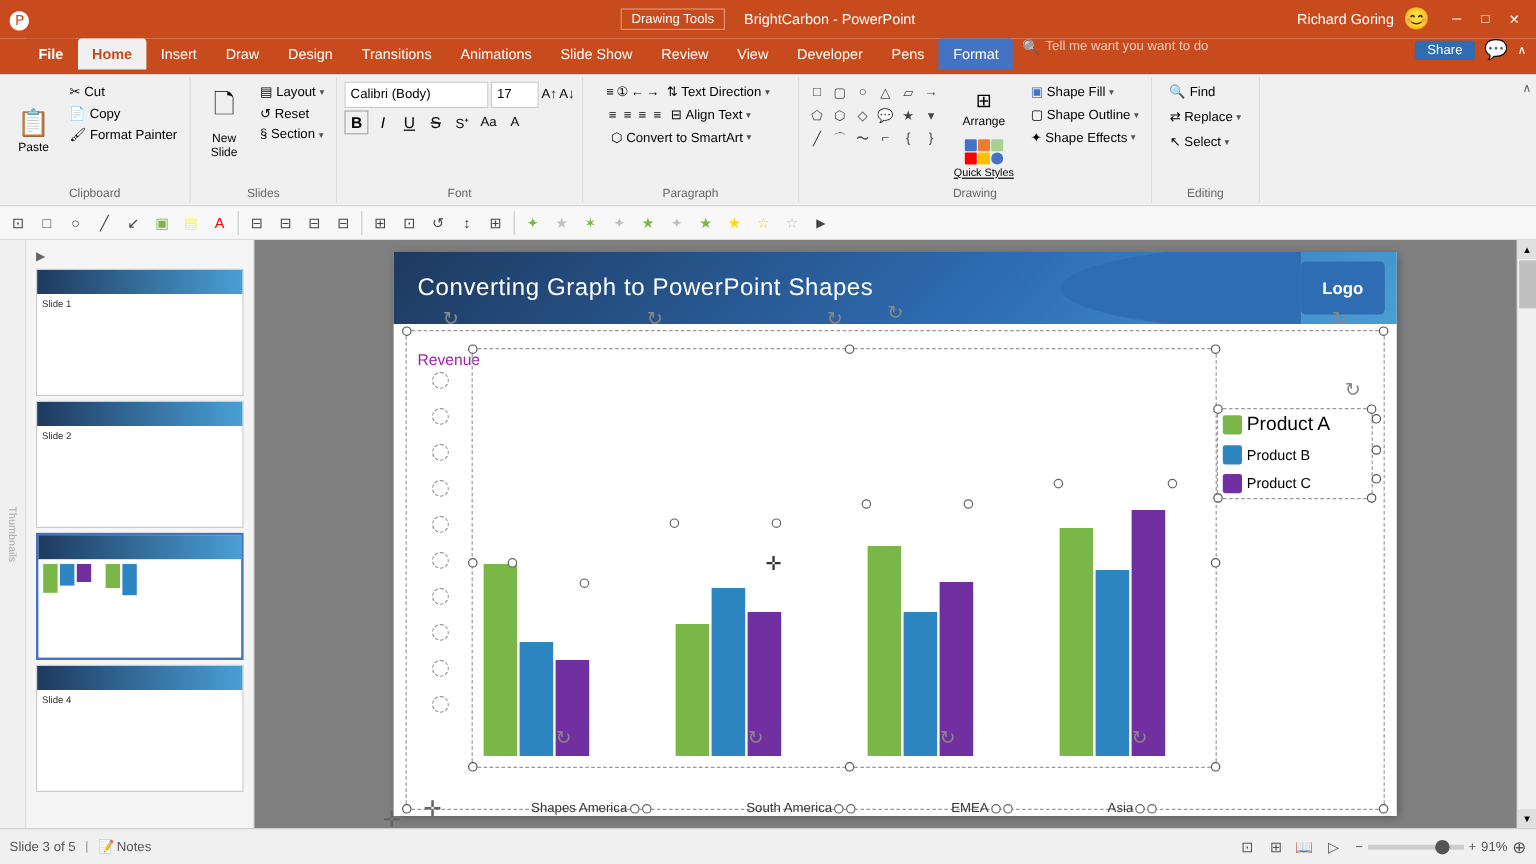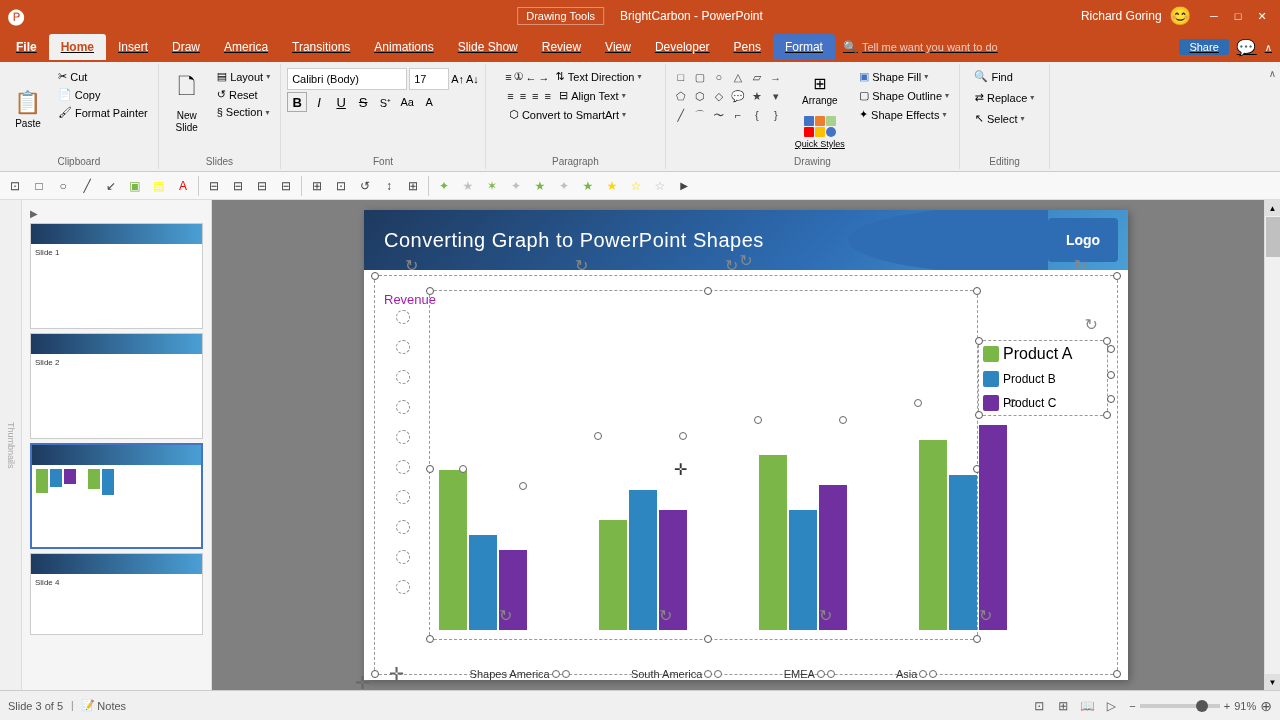--- a/index.html
+++ b/index.html
@@ -46,23 +46,22 @@
       gap: 8px;
       color: white;
       font-size: 12px;
     }
 
     
     #ribbon-tabs {
       height: 30px;
       background: #c84b1e;
       display: flex;
-      align-items: center;
-      padding-left: 4px;
-      text-decoration: underline;
+      align-items: flex-start;
+      padding-left: 20px;
     }
     .ribbon-tab {
       padding: 4px 12px;
       font-size: 12px;
       color: white;
       cursor: pointer;
       height: 26px;
       display: flex;
       align-items: center;
       border-radius: 3px 3px 0 0;
@@ -179,21 +178,21 @@
     }
     #right-scrollbar .scroll-thumb {
       width: 14px;
       height: 40px;
       background: #c0c0c0;
       margin: 1px auto;
     }
 
     
     #slide {
-      width: 764px;
+      width: 836px;
       height: 470px;
       background: white;
       position: relative;
       box-shadow: 2px 2px 8px rgba(0,0,0,0.3);
     }
 
     
     #slide-header {
       height: 60px;
       background: linear-gradient(135deg, #1e3a5f 0%, #2e6db4 60%, #4a9fd5 100%);
@@ -354,21 +353,21 @@
       <span>✕</span>
     </div>
   </div>
 </div>
 
 <div id="ribbon-tabs">
   <div class="ribbon-tab" style="background:#c84b1e;font-weight:600;">File</div>
   <div class="ribbon-tab active">Home</div>
   <div class="ribbon-tab">Insert</div>
   <div class="ribbon-tab">Draw</div>
-  <div class="ribbon-tab">America</div>
+  <div class="ribbon-tab">Design</div>
   <div class="ribbon-tab">Transitions</div>
   <div class="ribbon-tab">Animations</div>
   <div class="ribbon-tab">Slide Show</div>
   <div class="ribbon-tab">Review</div>
   <div class="ribbon-tab">View</div>
   <div class="ribbon-tab">Developer</div>
   <div class="ribbon-tab">Pens</div>
   <div class="ribbon-tab format-tab">Format</div>
   <div style="flex:1;display:flex;align-items:center;padding:0 8px;gap:4px;">
     <span style="font-size:12px;color:white;">🔍</span>
@@ -642,21 +641,21 @@
         <div style="display:flex;gap:2px;margin-top:2px;">
           <div style="width:12px;height:24px;background:#7ab648;"></div>
           <div style="width:12px;height:18px;background:#2e86c1;"></div>
           <div style="width:12px;height:15px;background:#7030a0;"></div>
           <div style="width:8px;"></div>
           <div style="width:12px;height:20px;background:#7ab648;"></div>
           <div style="width:12px;height:26px;background:#2e86c1;"></div>
         </div>
       </div>
     </div>
-    <div class="slide-thumb" style="height:82px;background:#fff;border:1px solid #ccc;margin-bottom:4px;">
+    <div class="slide-thumb" style="height:106px;background:#fff;border:1px solid #ccc;margin-bottom:4px;">
       <div style="height:20px;background:linear-gradient(90deg,#1e3a5f,#4a9fd5);"></div>
       <div style="padding:4px;font-size:8px;color:#333;">Slide 4</div>
     </div>
   </div>
 
   <div id="canvas-area">
 
     <div id="slide">
 
       <div id="slide-header">

